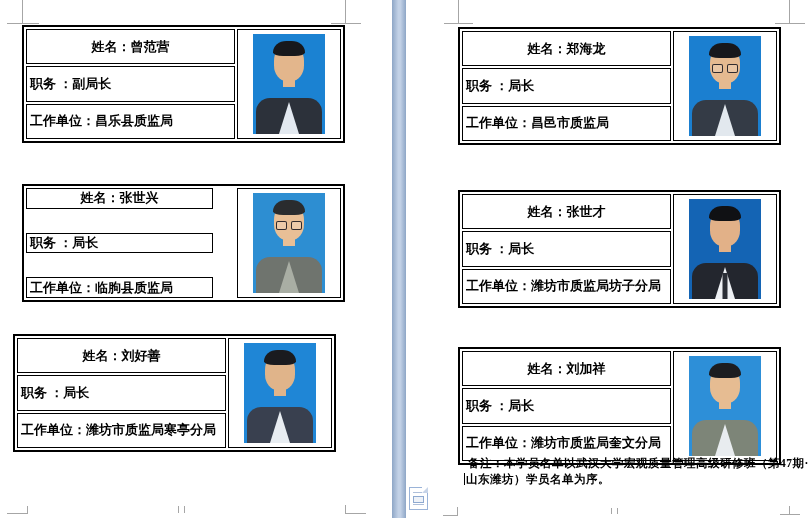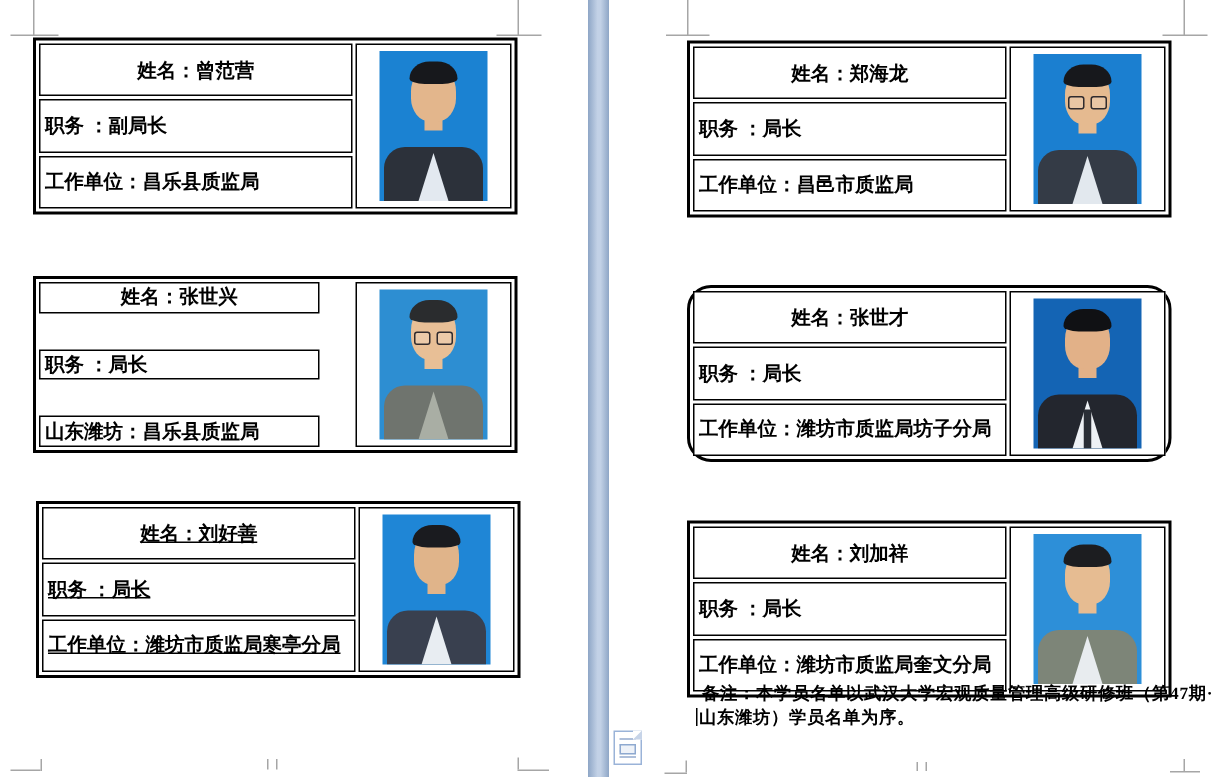--- a/index.html
+++ b/index.html
@@ -102,24 +102,24 @@
           <div class="av-body"></div>
           <div class="av-shirt"></div>
 
           <div class="av-neck"></div>
           <div class="av-head"></div>
           <div class="av-hair"></div>
           <div class="av-glasses"></div>
         </div>
       </div>
       <div class="cell">职务 ：局长</div>
-      <div class="cell">山东潍坊：昌乐县质监局</div>
-    </div>
-
-    <div class="card" style="left:24px;top:334px;text-decoration:underline;">
+      <div class="cell">工作单位：临朐县质监局</div>
+    </div>
+
+    <div class="card" style="left:13px;top:334px;">
       <div class="cell name">姓名：刘好善</div>
       <div class="photo-cell">
         <div class="photo" style="--pbg: #1f86d6; --pjacket: #39404f; --pshirt: #e8edf2; --pskin: #e0b48a; --phair: #1a1b1f;">
           <div class="av-body"></div>
           <div class="av-shirt"></div>
 
           <div class="av-neck"></div>
           <div class="av-head"></div>
           <div class="av-hair"></div>
 
@@ -144,21 +144,21 @@
           <div class="av-neck"></div>
           <div class="av-head"></div>
           <div class="av-hair"></div>
           <div class="av-glasses"></div>
         </div>
       </div>
       <div class="cell">职务 ：局长</div>
       <div class="cell">工作单位：昌邑市质监局</div>
     </div>
 
-    <div class="card" style="left:52px;top:190px;border-radius:16px;">
+    <div class="card" style="left:52px;top:190px;">
       <div class="cell name">姓名：张世才</div>
       <div class="photo-cell">
         <div class="photo has-tie" style="--pbg: #1464b4; --pjacket: #23262e; --pshirt: #eef1f5; --pskin: #e2b188; --phair: #101114;">
           <div class="av-body"></div>
           <div class="av-shirt"></div>
           <div class="av-tie"></div>
           <div class="av-neck"></div>
           <div class="av-head"></div>
           <div class="av-hair"></div>
 

